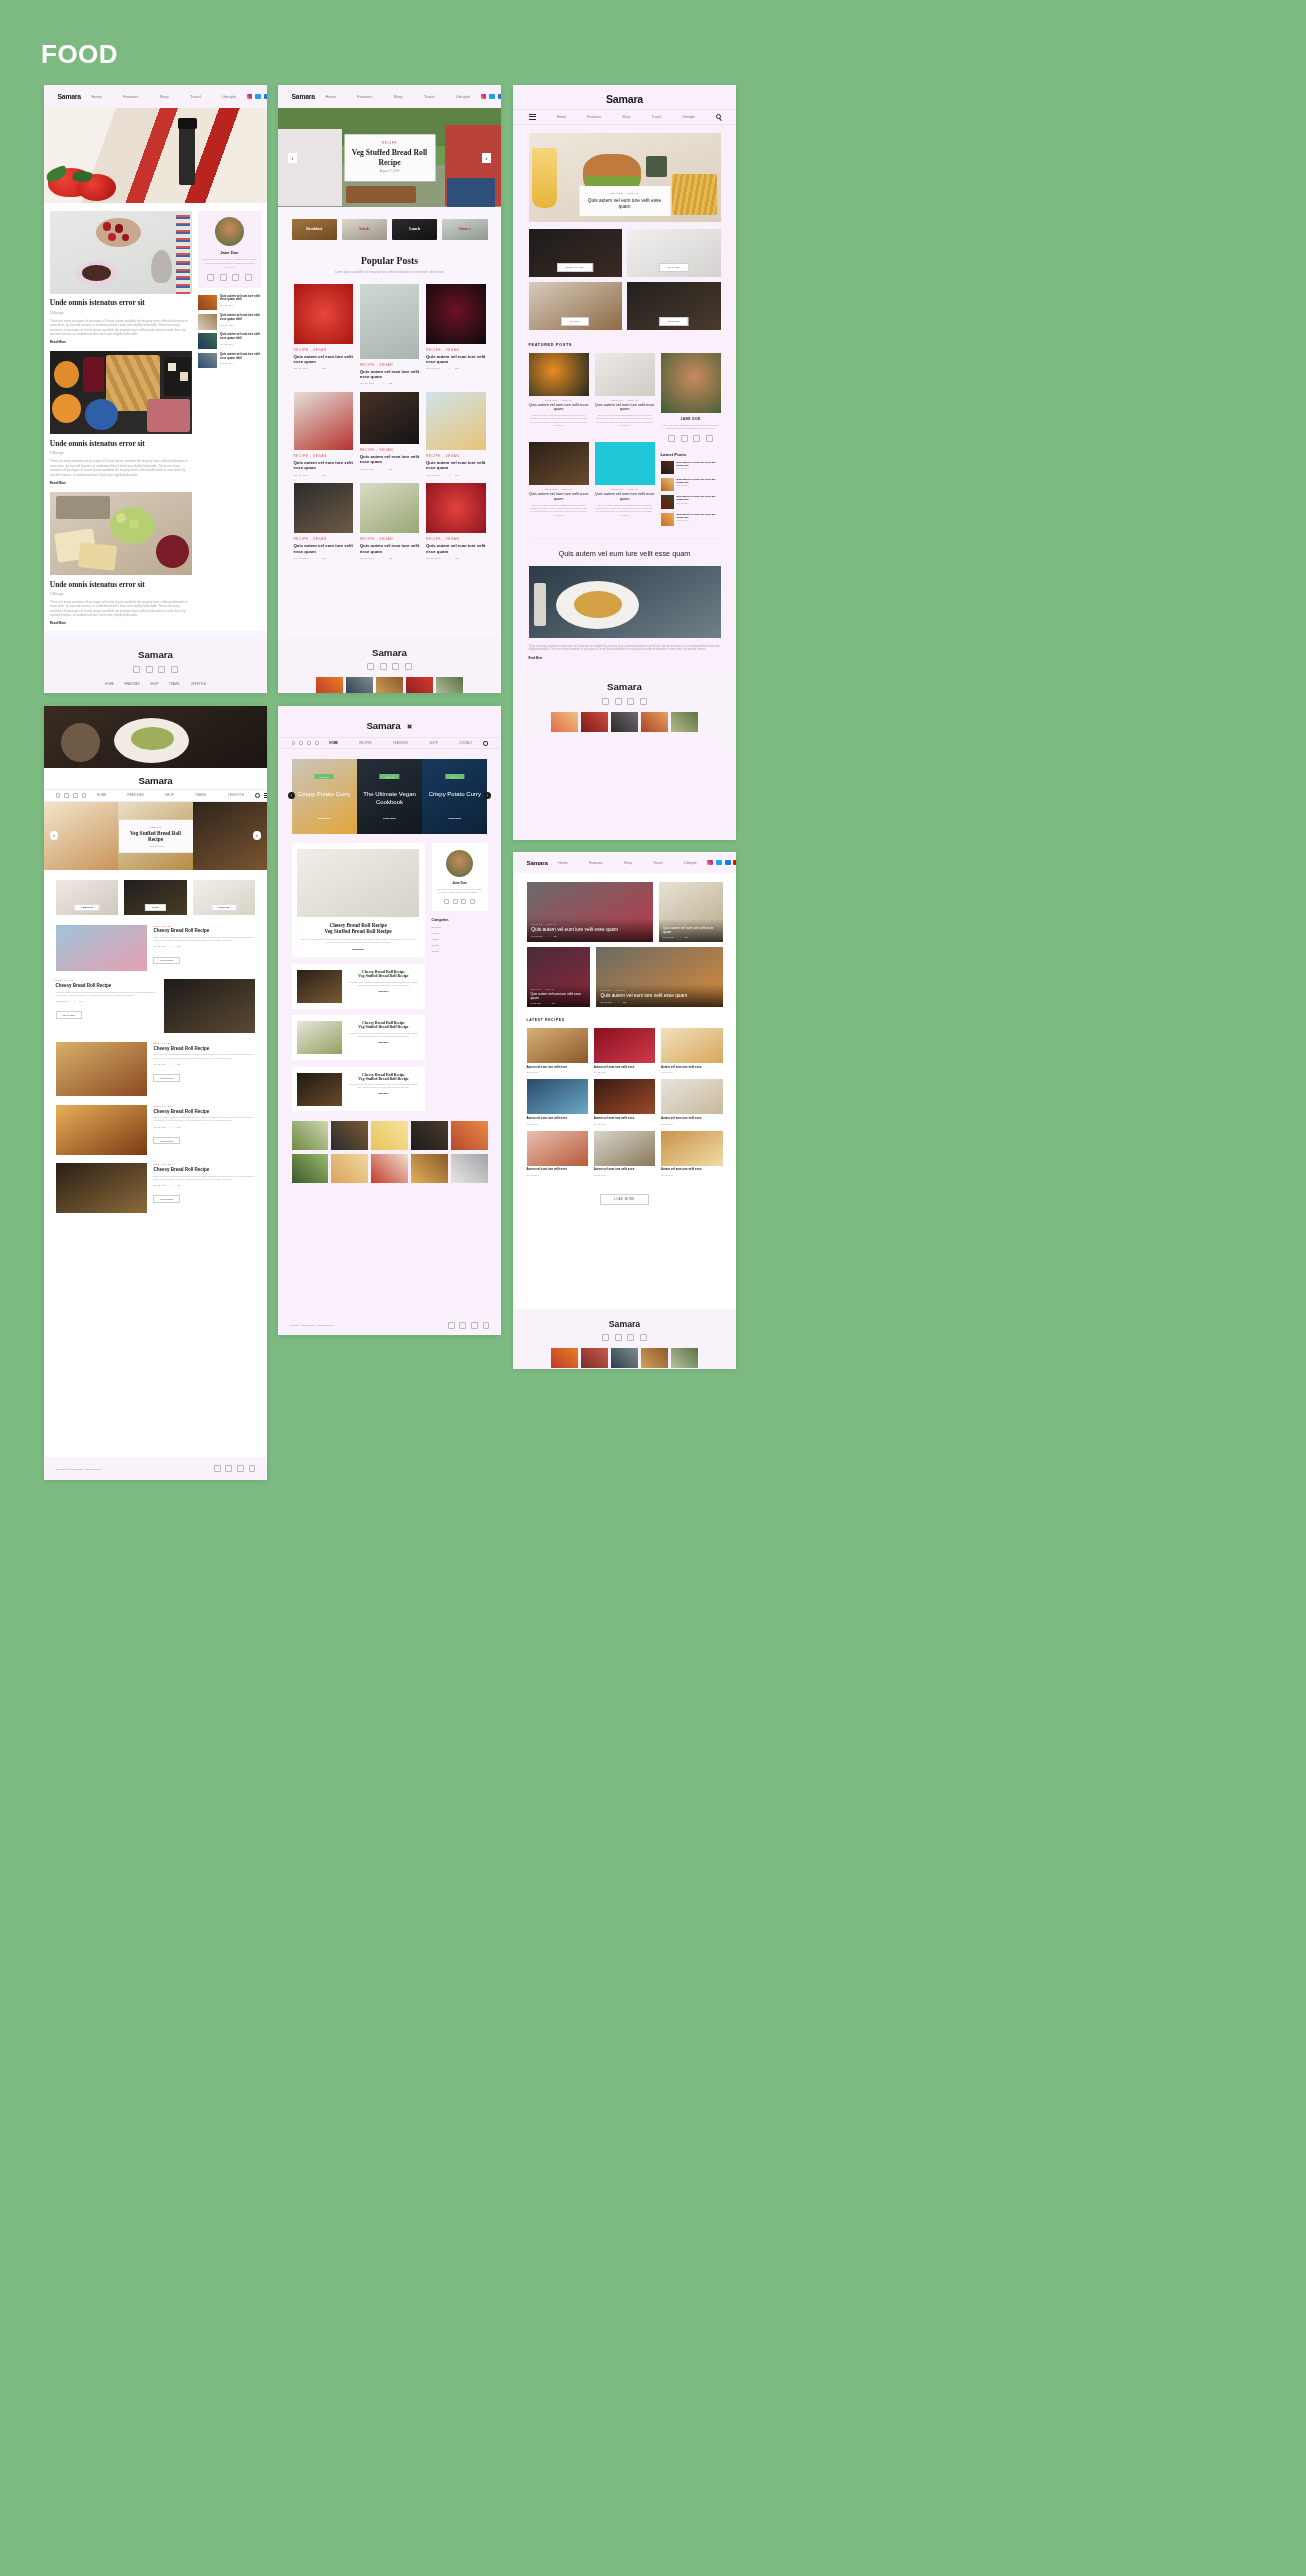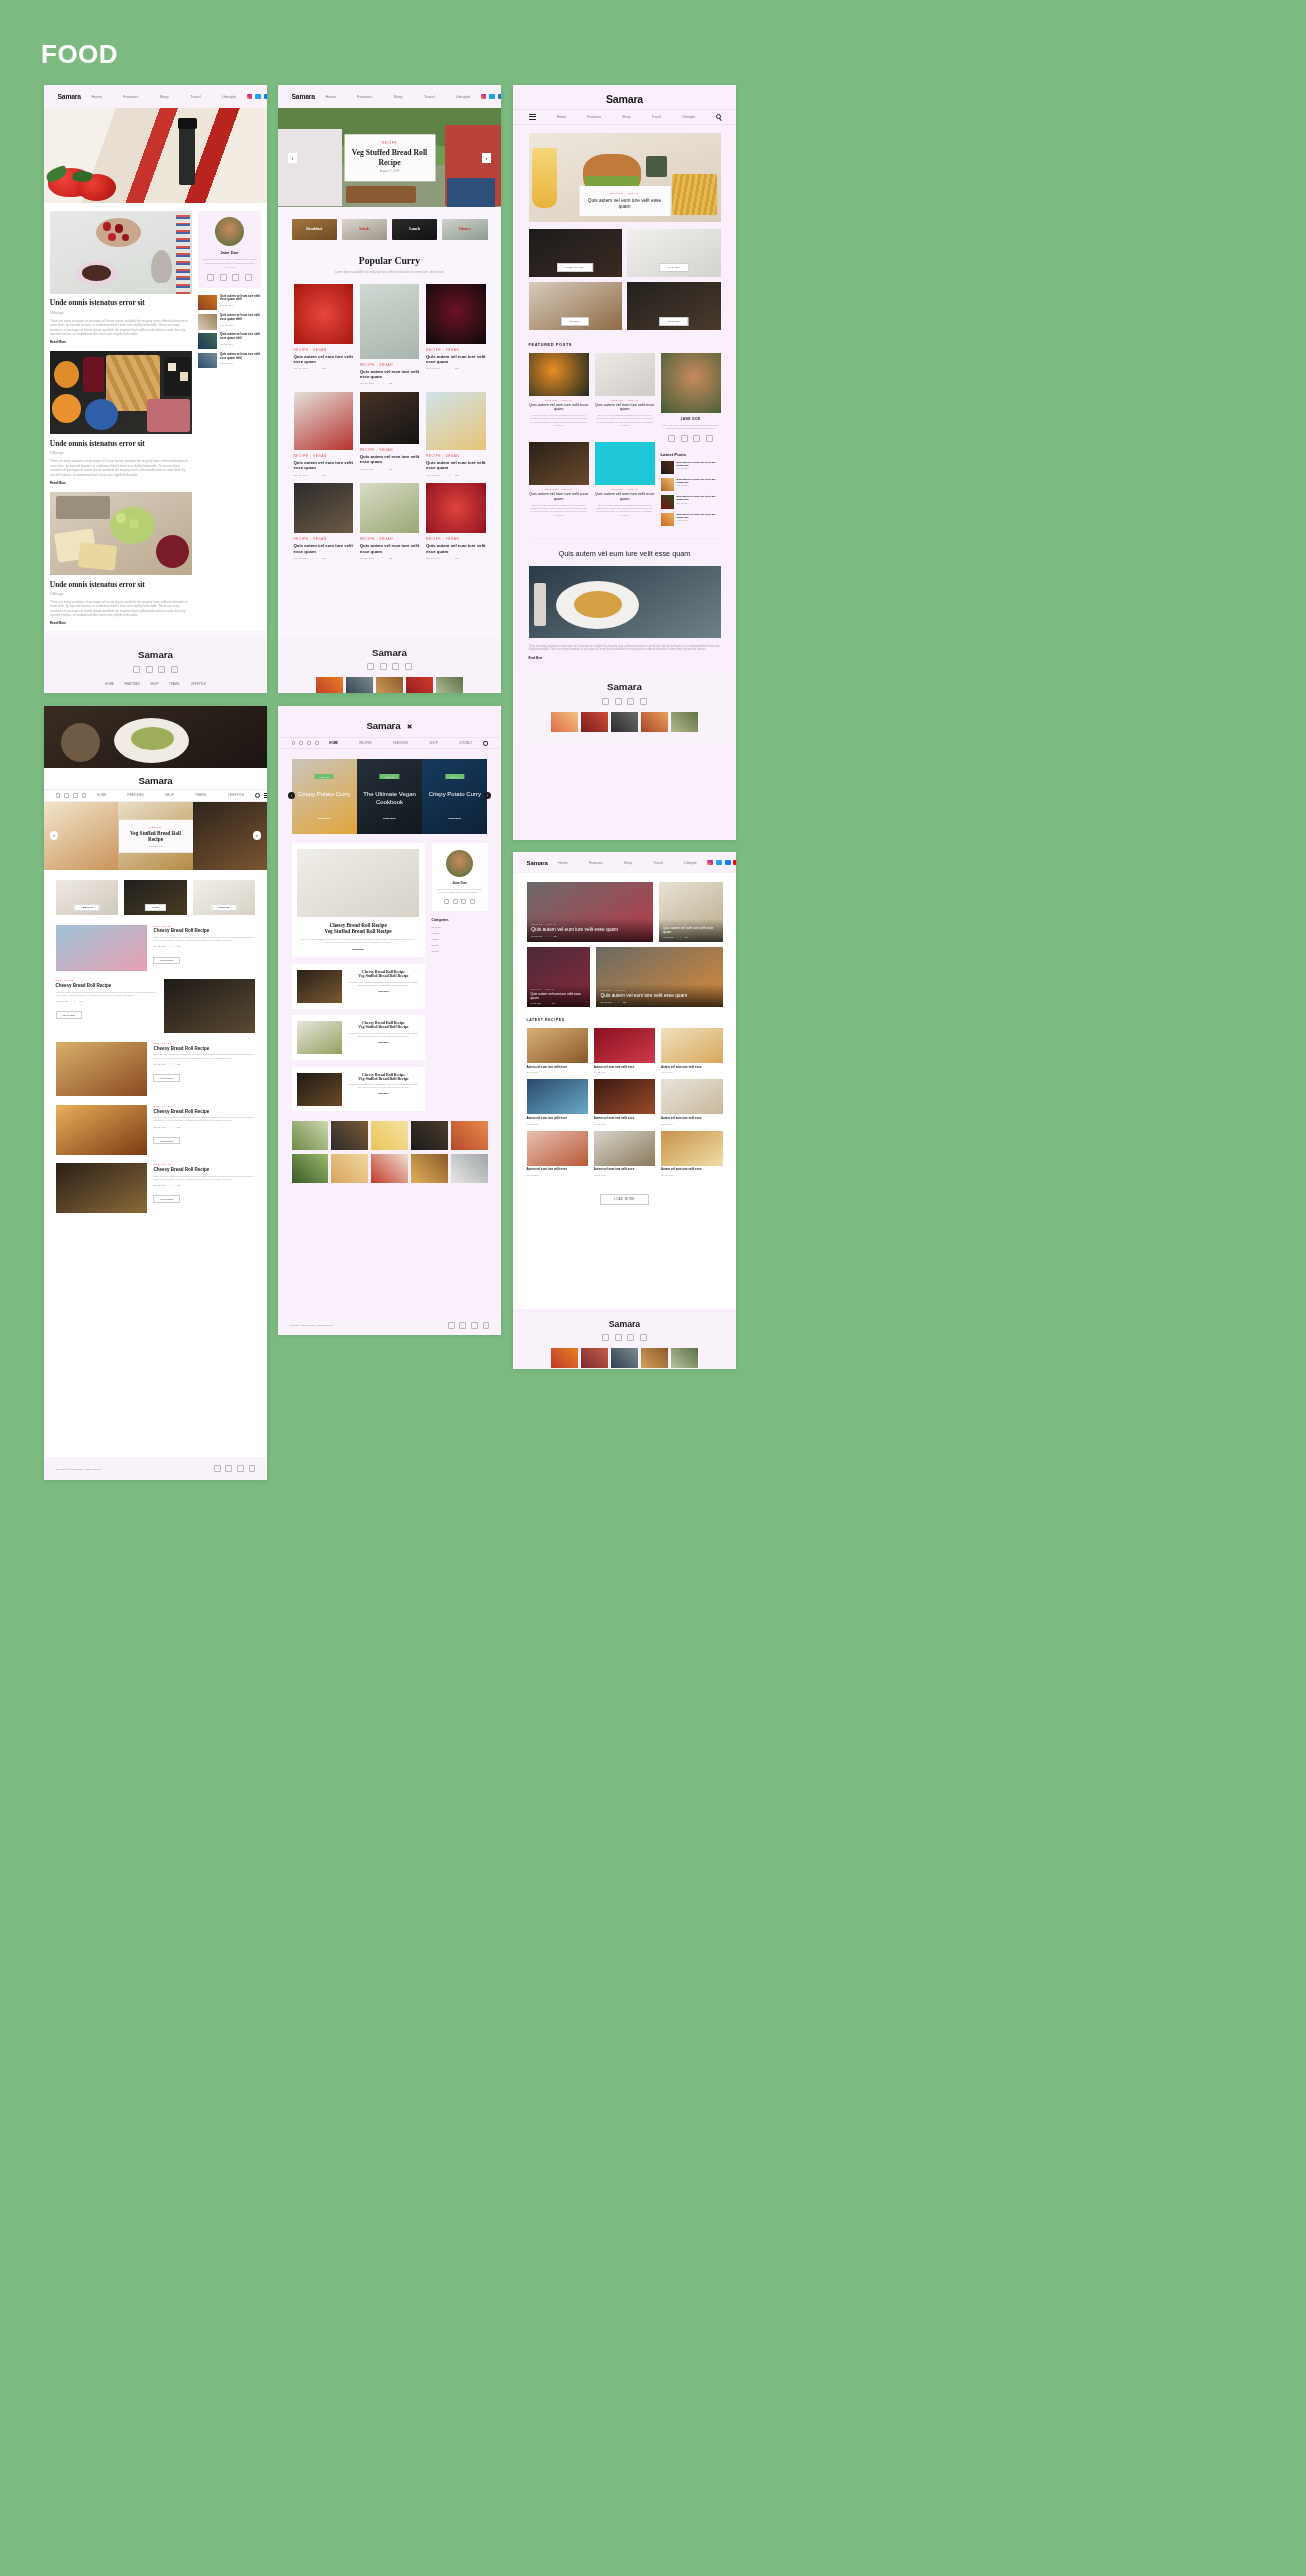--- a/index.html
+++ b/index.html
@@ -257,21 +257,21 @@
     </div>
     <div style="flex:1;height:21px;background:linear-gradient(160deg,#2c2c2c,#111);position:relative;border-radius:1px;">
       <span class="serif" style="position:absolute;inset:0;display:flex;align-items:center;justify-content:center;color:#fff;font-size:3.9px;font-weight:bold;">Lunch</span>
     </div>
     <div style="flex:1;height:21px;background:linear-gradient(160deg,#cfd2cc,#8d9b8f);position:relative;border-radius:1px;">
       <span class="serif" style="position:absolute;inset:0;display:flex;align-items:center;justify-content:center;color:#c23b33;font-size:3.9px;font-weight:bold;">Dinner</span>
     </div>
   </div>
 
   <div style="text-align:center;padding:3.9px 23px 9.7px;">
-    <div class="serif" style="font-size:9.7px;font-weight:bold;color:#1b1c1e;">Popular Curry</div>
+    <div class="serif" style="font-size:9.7px;font-weight:bold;color:#1b1c1e;">Popular Posts</div>
     <div class="body-text" style="font-size:2.9px;margin-top:3.9px;">Lorem Ipsum available the majority have suffered alteration in some form, by injected.</div>
   </div>
 
   <div style="display:grid;grid-template-columns:1fr 1fr 1fr;gap:6.8px;padding:0 15.5px;">
 
     <article>
       <div class="img" style="height:60px;background:radial-gradient(circle at 50% 50%,#e8463c,#a5170f);"></div>
       <div class="meta-cat" style="margin-top:3.9px;">RECIPE , VEGAN</div>
       <h3 class="card-title" style="font-size:4.3px;margin:1.9px 0 2.9px;">Quis autem vel eum iure velit esse quam</h3>
       <div style="display:flex;gap:3.9px;align-items:center;font-size:2.4px;color:#9b989e;">

